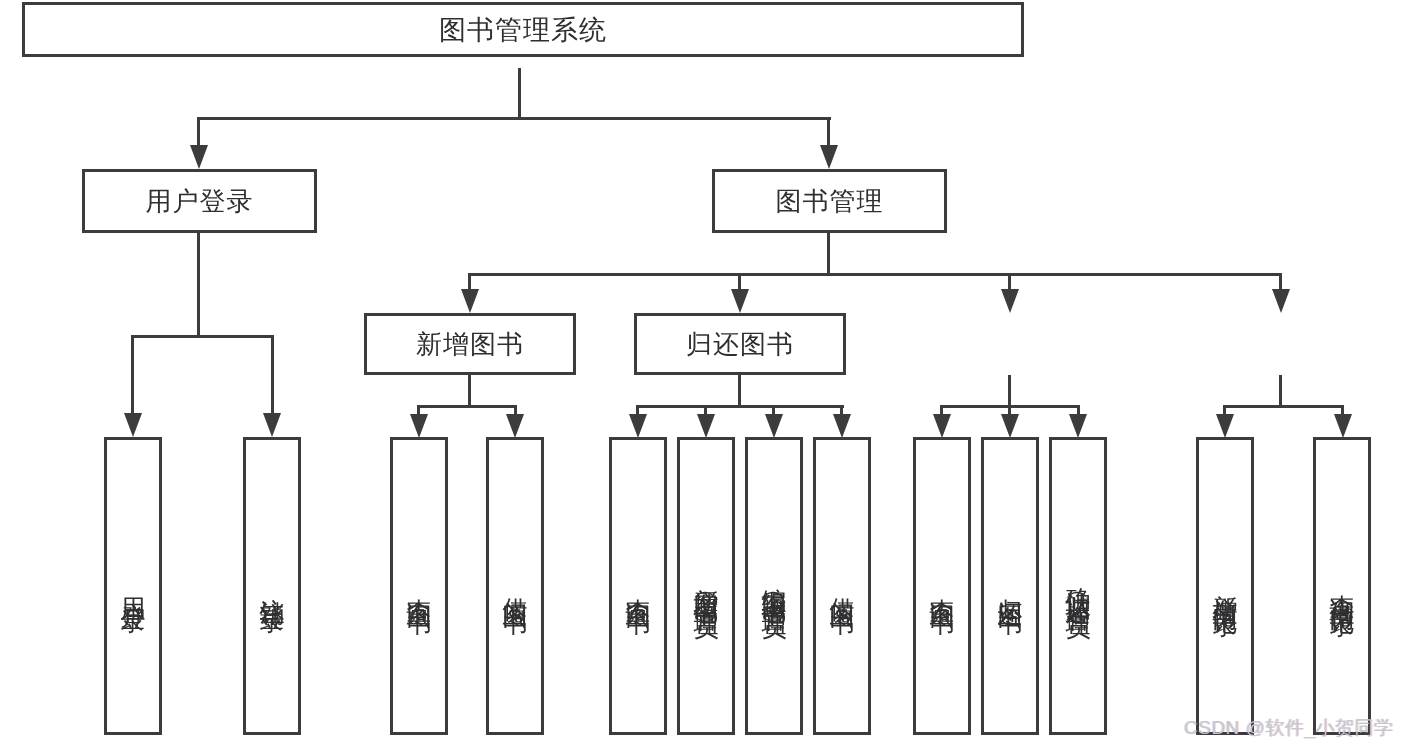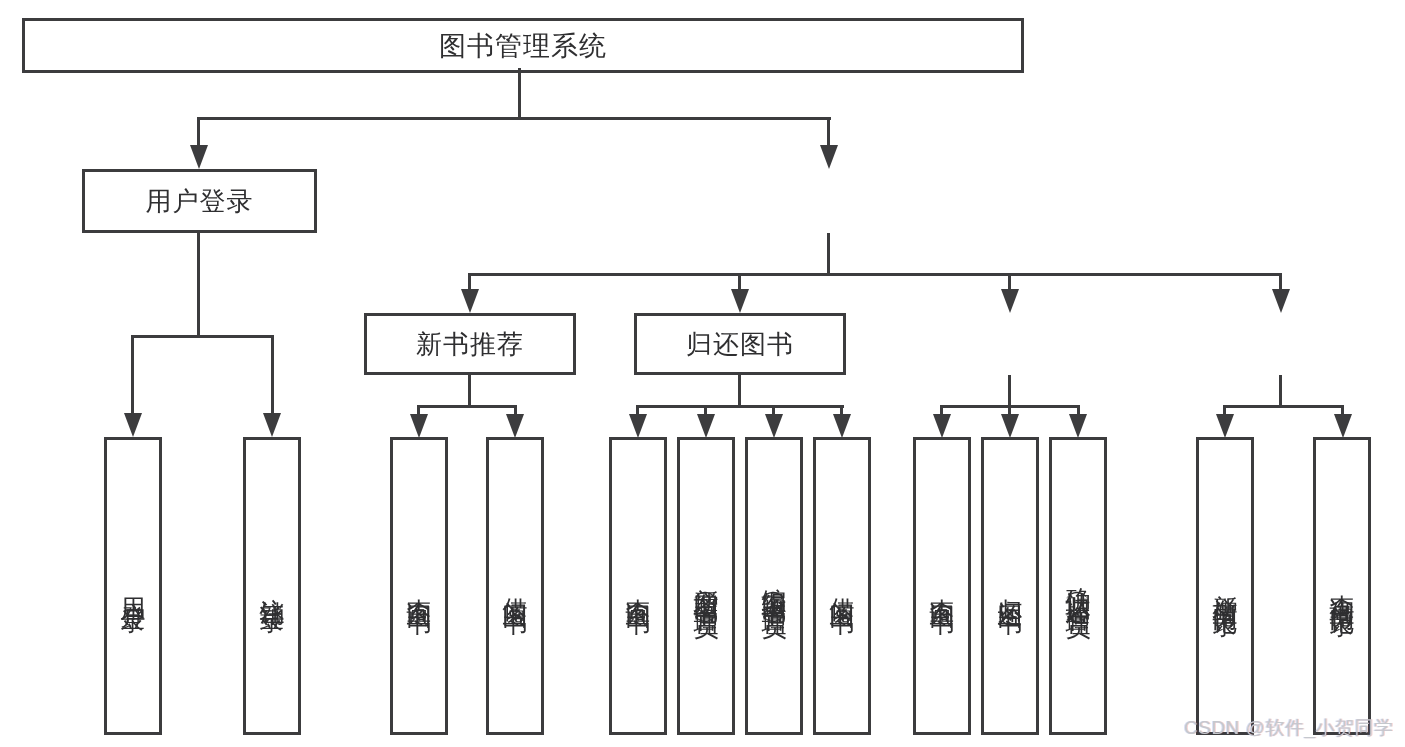--- a/index.html
+++ b/index.html
@@ -58,33 +58,36 @@
     letter-spacing:0.5px;
     white-space:nowrap;
     text-shadow:1px 0 rgba(214,86,86,0.25),-1px 0 rgba(110,130,214,0.25);
   }
 </style>
 </head>
 <body>
 
 <div id="canvas">
 
-  <div class="box lvl1" style="left:22px;top:18px;width:1002px;height:55px;">
+  <div class="box lvl1" style="left:22px;top:2px;width:1002px;height:55px;">
     <span>图书管理系统</span>
   </div>
 
   <div class="vline" style="left:518px;top:68px;height:49px;"></div>
   <div class="hline" style="left:198px;top:117px;width:633px;"></div>
   <div class="vline" style="left:197px;top:117px;height:29px;"></div>
   <div class="arrow" style="left:190px;top:145px;"></div>
   <div class="vline" style="left:827px;top:117px;height:29px;"></div>
   <div class="arrow" style="left:820px;top:145px;"></div>
 
   <div class="box lvl2" style="left:82px;top:169px;width:235px;height:64px;">
     <span>用户登录</span>
+  </div>
+  <div class="box lvl2" style="left:712px;top:169px;width:235px;height:64px;">
+    <span>图书管理</span>
   </div>
 
   <div class="vline" style="left:197px;top:233px;height:104px;"></div>
   <div class="hline" style="left:131px;top:335px;width:143px;"></div>
   <div class="vline" style="left:131px;top:335px;height:79px;"></div>
   <div class="arrow" style="left:124px;top:413px;"></div>
   <div class="vline" style="left:271px;top:335px;height:79px;"></div>
   <div class="arrow" style="left:263px;top:413px;"></div>
 
   <div class="vline" style="left:827px;top:233px;height:43px;"></div>
@@ -92,21 +95,21 @@
   <div class="vline" style="left:468px;top:273px;height:19px;"></div>
   <div class="arrow" style="left:461px;top:289px;"></div>
   <div class="vline" style="left:738px;top:273px;height:19px;"></div>
   <div class="arrow" style="left:731px;top:289px;"></div>
   <div class="vline" style="left:1008px;top:273px;height:19px;"></div>
   <div class="arrow" style="left:1001px;top:289px;"></div>
   <div class="vline" style="left:1279px;top:273px;height:19px;"></div>
   <div class="arrow" style="left:1272px;top:289px;"></div>
 
   <div class="box lvl3" style="left:364px;top:313px;width:212px;height:62px;">
-    <span>新书推荐</span>
+    <span>新增图书</span>
   </div>
   <div class="box lvl3" style="left:634px;top:313px;width:212px;height:62px;">
     <span>归还图书</span>
   </div>
 
   <div class="vline" style="left:468px;top:375px;height:31px;"></div>
   <div class="hline" style="left:417px;top:405px;width:100px;"></div>
   <div class="vline" style="left:417px;top:405px;height:10px;"></div>
   <div class="arrow" style="left:410px;top:414px;"></div>
   <div class="vline" style="left:514px;top:405px;height:10px;"></div>

